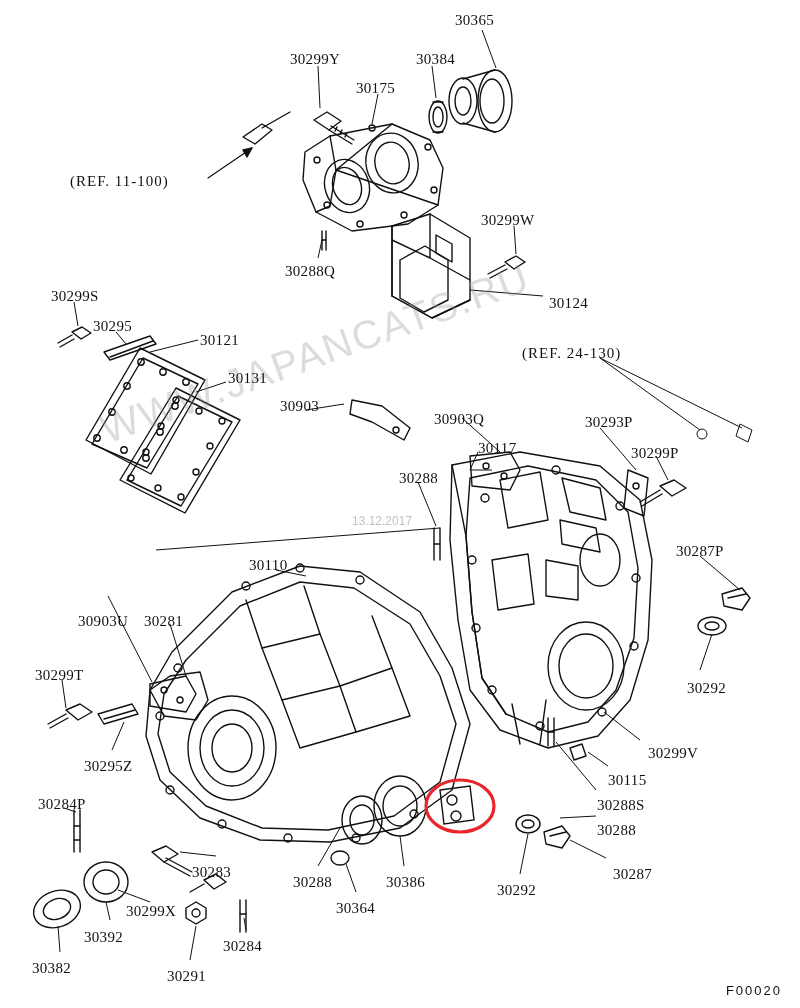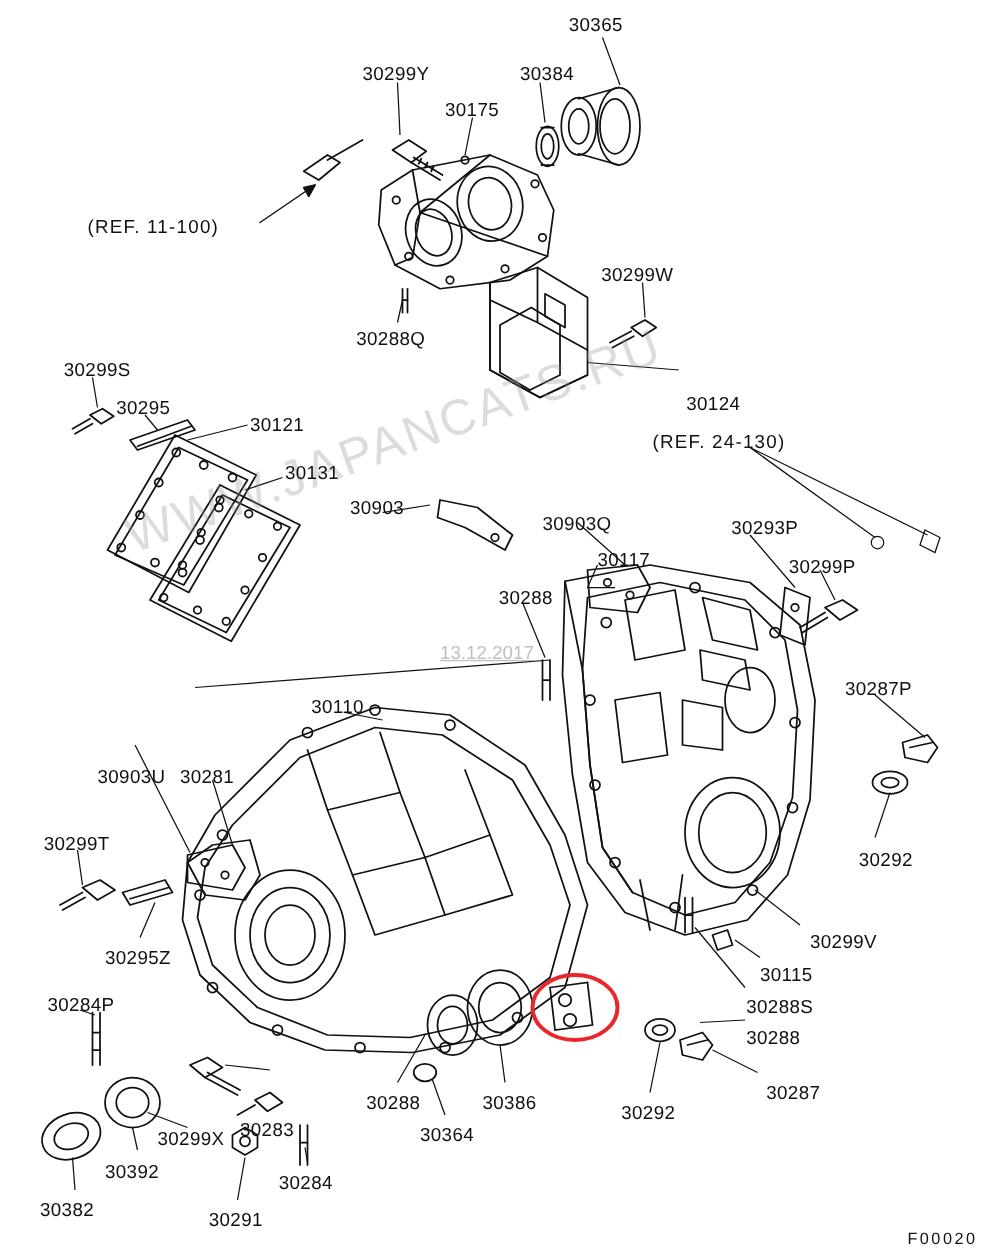--- a/index.html
+++ b/index.html
@@ -15,21 +15,21 @@
     overflow: hidden;
   }
   #diagram {
     position: absolute;
     left: 0; top: 0;
     width: 800px;
     height: 1008px;
   }
   .lbl {
     position: absolute;
-    font-family: Liberation Sans, sans-serif;
+    font-family: Liberation Serif, serif;
     font-size: 15px;
     color: #111111;
     white-space: nowrap;
     letter-spacing: 0.3px;
   }
   .lbl.ref {
     font-size: 15px;
     letter-spacing: 1px;
   }
   .wm {
@@ -43,23 +43,22 @@
     left: 95px;
     top: 410px;
     font-size: 40px;
     transform: rotate(-20deg);
     transform-origin: left top;
     letter-spacing: 2px;
   }
   .wm2 {
     left: 352px;
     top: 514px;
-    font-size: 15px;
+    font-size: 12px;
     color: rgba(140,140,145,0.55);
-    text-decoration: underline;
   }
   .footer-code {
     position: absolute;
     right: 18px;
     bottom: 10px;
     font-size: 13px;
     letter-spacing: 2px;
     color: #111;
     font-family: "Liberation Sans", sans-serif;
   }
@@ -331,21 +330,21 @@
 <div class="wm wm1">WWW.JAPANCATS.RU</div>
 <div class="wm wm2">13.12.2017</div>
 
 <div id="labels">
     <div class="lbl" style="left: 455px; top: 12px;">30365</div>
     <div class="lbl" style="left: 290px; top: 51px;">30299Y</div>
     <div class="lbl" style="left: 416px; top: 51px;">30384</div>
     <div class="lbl" style="left: 356px; top: 80px;">30175</div>
     <div class="lbl" style="left: 481px; top: 212px; text-align: center;">30299W</div>
     <div class="lbl" style="left: 285px; top: 263px;">30288Q</div>
-    <div class="lbl" style="left: 549px; top: 295px; margin-top: 20px;">30124</div>
+    <div class="lbl" style="left: 549px; top: 295px;">30124</div>
     <div class="lbl" style="left: 51px; top: 288px;">30299S</div>
     <div class="lbl" style="left: 93px; top: 318px;">30295</div>
     <div class="lbl" style="left: 200px; top: 332px;">30121</div>
     <div class="lbl" style="left: 228px; top: 370px;">30131</div>
     <div class="lbl" style="left: 280px; top: 398px;">30903</div>
     <div class="lbl" style="left: 434px; top: 411px;">30903Q</div>
     <div class="lbl" style="left: 585px; top: 414px;">30293P</div>
     <div class="lbl" style="left: 478px; top: 440px;">30117</div>
     <div class="lbl" style="left: 631px; top: 445px; text-align: center;">30299P</div>
     <div class="lbl" style="left: 399px; top: 470px;">30288</div>
@@ -354,21 +353,21 @@
     <div class="lbl" style="left: 78px; top: 584px; margin-top: 29px;">30903U</div>
     <div class="lbl" style="left: 144px; top: 613px;">30281</div>
     <div class="lbl" style="left: 687px; top: 680px;">30292</div>
     <div class="lbl" style="left: 35px; top: 667px;">30299T</div>
     <div class="lbl" style="left: 84px; top: 758px;">30295Z</div>
     <div class="lbl" style="left: 648px; top: 745px;">30299V</div>
     <div class="lbl" style="left: 608px; top: 772px;">30115</div>
     <div class="lbl" style="left: 38px; top: 796px;">30284P</div>
     <div class="lbl" style="left: 597px; top: 797px;">30288S</div>
     <div class="lbl" style="left: 597px; top: 822px;">30288</div>
-    <div class="lbl" style="left: 192px; top: 896px;">30283</div>
+    <div class="lbl" style="left: 192px; top: 864px;">30283</div>
     <div class="lbl" style="left: 293px; top: 874px;">30288</div>
     <div class="lbl" style="left: 386px; top: 874px; text-align: right;">30386</div>
     <div class="lbl" style="left: 613px; top: 866px;">30287</div>
     <div class="lbl" style="left: 126px; top: 903px;">30299X</div>
     <div class="lbl" style="left: 336px; top: 900px;">30364</div>
     <div class="lbl" style="left: 497px; top: 882px;">30292</div>
     <div class="lbl" style="left: 84px; top: 929px;">30392</div>
     <div class="lbl" style="left: 223px; top: 938px;">30284</div>
     <div class="lbl" style="left: 32px; top: 960px;">30382</div>
     <div class="lbl" style="left: 167px; top: 968px;">30291</div>

